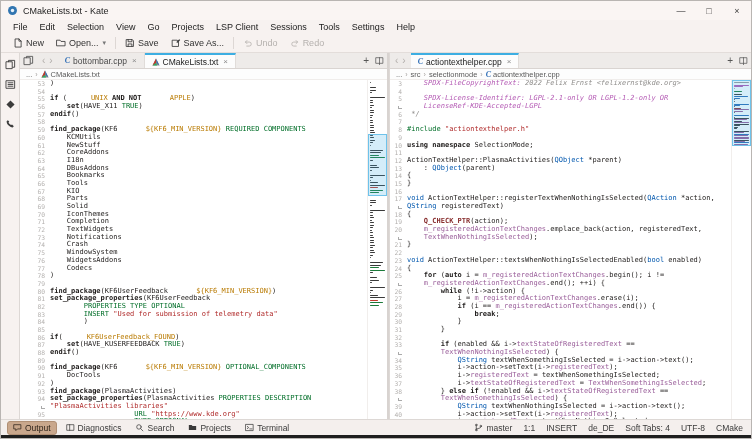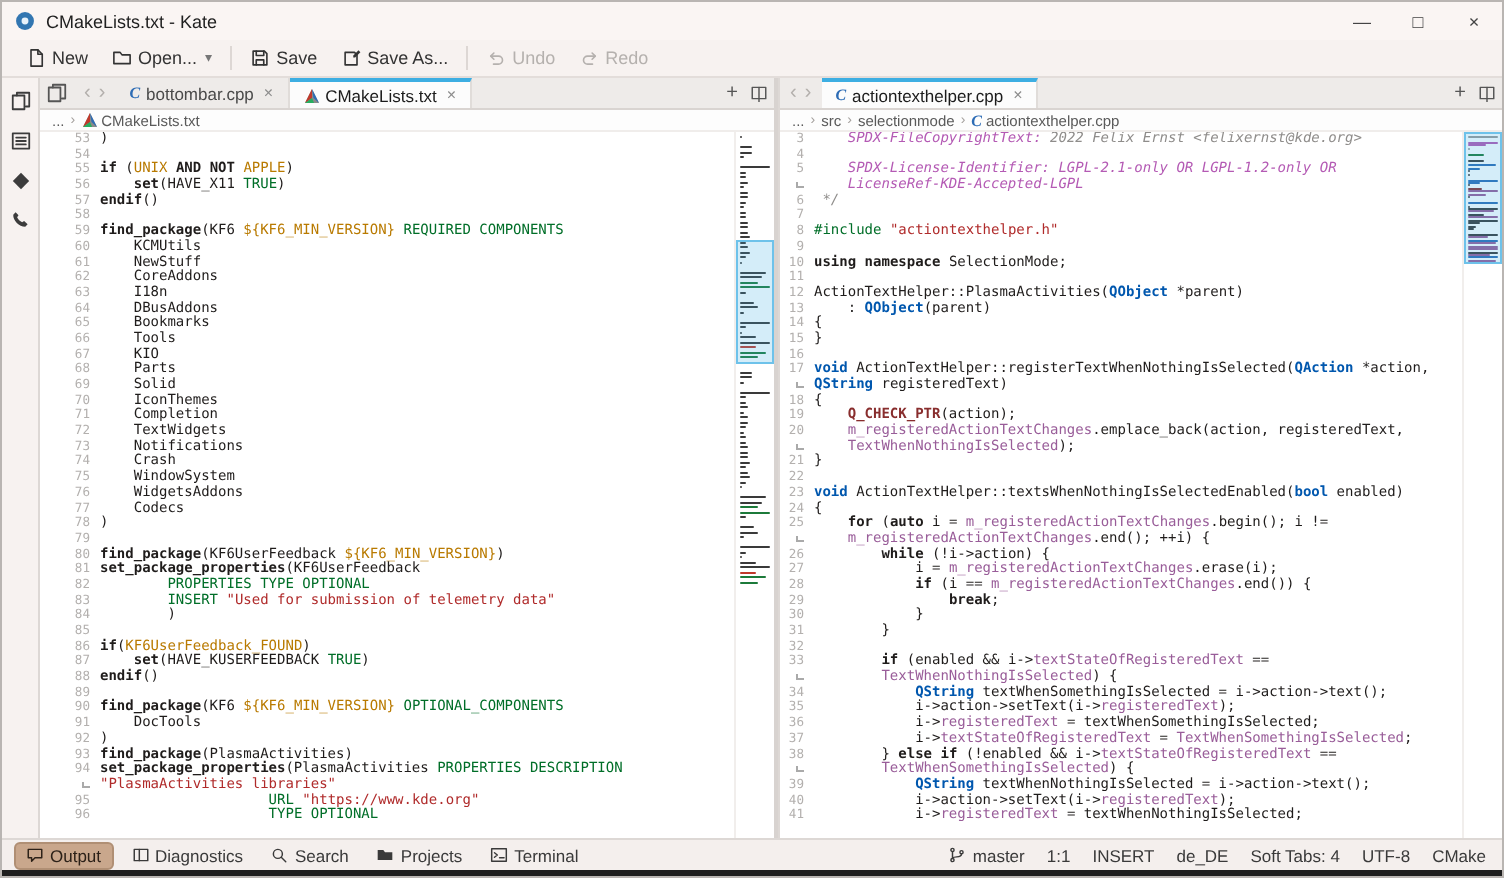--- a/index.html
+++ b/index.html
@@ -43,21 +43,21 @@
   .bc-item{display:flex;align-items:center;gap:2px;}
   
   .editor{flex:1;display:flex;min-height:0;background:#fff;overflow:hidden;}
   .codecol{flex:1;overflow:hidden;font-family:"DejaVu Sans Mono",monospace;font-size:7px;line-height:7.7px;}
   .crow{display:flex;height:7.7px;white-space:pre;}
   .gut{flex:none;text-align:right;color:#b3b0ae;font-size:6.3px;padding-right:5px;}
   .gutw-l{width:30px;} .gutw-r{width:17px;}
   .ln{white-space:pre;}
   .wmark{display:inline-block;width:4px;height:3px;border-left:1px solid #aaa;border-bottom:1px solid #aaa;}
   .s-n{color:#1f1c1b;} .s-k{color:#1f1c1b;font-weight:700;} .s-g{color:#006e28;}
-  .s-v{color:#b97a00;} .s-s{color:#b02b2b;} .s-t{color:#0057ae;font-weight:700;text-align:right;}
+  .s-v{color:#b97a00;margin-left:24px;} .s-s{color:#b02b2b;} .s-t{color:#0057ae;font-weight:400;text-align:right;}
   .s-c{color:#b45ab4;font-style:italic;} .s-y{color:#8f8d8b;font-style:italic;}
   .s-m{color:#995d99;} .s-x{color:#882d2d;font-weight:700;}
   .minimap{width:20px;flex:none;position:relative;padding:2px 2px 0 2px;border-left:1px solid #f1eeec;}
   .mbar{height:1px;border-radius:.5px;}
   .mview{position:absolute;left:0;right:0;background:rgba(61,174,226,.22);border:1px solid #6ec2ea;}
   
   .bottombar{height:16px;background:#f4efed;border-top:1px solid #ddd8d5;display:flex;align-items:center;padding:0 6px;flex:none;}
   .bt-item{display:flex;align-items:center;gap:3px;font-size:8.5px;color:#3a3a3a;padding:1px 5px;border-radius:3px;margin-right:4px;}
   .bt-item.active{background:#c9a78c;border:1px solid #b08f74;color:#2c2118;}
   .statusbar{margin-left:auto;display:flex;align-items:center;gap:11px;font-size:8.5px;color:#3a3a3a;padding-right:2px;}
@@ -75,20 +75,33 @@
           <circle cx="8" cy="8" r="2.5" fill="#e8f2fa"></circle>
         </svg>
       </span>
     <span class="title">CMakeLists.txt - Kate</span>
     <div class="wincontrols">
       <span class="wc">—</span>
       <span class="wc">□</span>
       <span class="wc">×</span>
     </div>
   </div>
+  <div class="menubar">
+      <span class="menu-item">File</span>
+      <span class="menu-item">Edit</span>
+      <span class="menu-item">Selection</span>
+      <span class="menu-item">View</span>
+      <span class="menu-item">Go</span>
+      <span class="menu-item">Projects</span>
+      <span class="menu-item">LSP Client</span>
+      <span class="menu-item">Sessions</span>
+      <span class="menu-item">Tools</span>
+      <span class="menu-item">Settings</span>
+      <span class="menu-item">Help</span>
+    </div>
   <div class="toolbar">
       <div class="tb-item">
         <span style="display: inline-flex; align-items: center;">
           <svg viewBox="0 0 16 16" width="10" height="10" fill="none" stroke="currentColor" stroke-width="1.3" stroke-linecap="round" stroke-linejoin="round">
             <path d="M4 1.5h5.5L13 5v9.5H4z"></path>
             <path d="M9.5 1.5V5H13"></path>
           </svg>
         </span>
         <span>New</span>
       </div>

